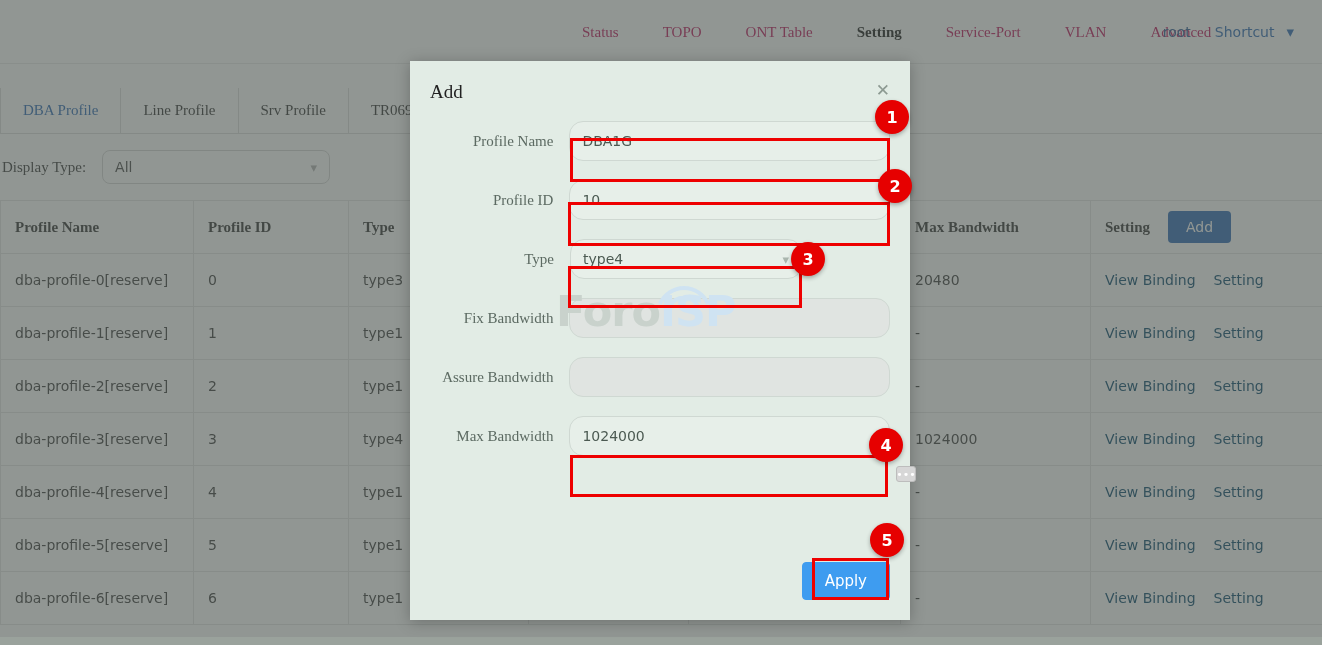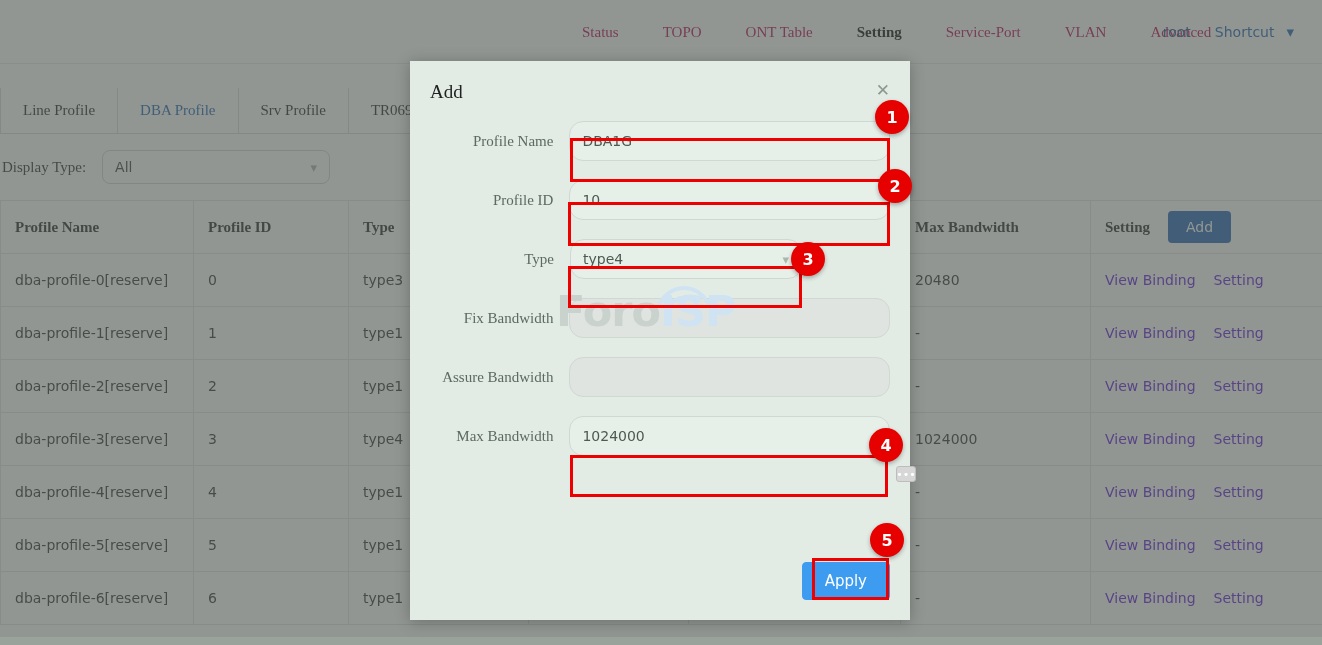--- a/index.html
+++ b/index.html
@@ -94,21 +94,21 @@
   }
   table.grid td{
     font-size:14px; color:#3d3d3d; font-family:"DejaVu Sans", sans-serif;
   }
   .th-setting{ display:flex; align-items:center; gap:18px; }
   .btn-add{
     background:#2f6bb5;color:#fff;border:none;border-radius:4px;
     font-family:"DejaVu Sans", sans-serif;font-size:14px;
     padding:8px 18px;cursor:pointer;font-weight:normal;
   }
-  .lnk{ color:#6d28d9; text-decoration:none; cursor:pointer; }
+  .lnk{ color:#0c4a6e; text-decoration:none; cursor:pointer; }
   .lnk + .lnk{ margin-left:18px; }
 
   
   #overlay{
     position:absolute; inset:0; background:rgba(78,86,80,0.62);
     z-index:20;
   }
 
   
   #modal{
@@ -209,22 +209,22 @@
     </div>
 
     <div class="nav-right">
       <span class="user">root</span>
       <span class="shortcut">Shortcut</span>
       <span class="chev">▾</span>
     </div>
   </div>
 
   <div class="tabs">
+    <div class="tab active">DBA Profile</div>
     <div class="tab">Line Profile</div>
-    <div class="tab active">DBA Profile</div>
     <div class="tab">Srv Profile</div>
     <div class="tab">TR069 Profile</div>
   </div>
 
   <div class="filter-row">
     <span class="filter-label">Display Type:</span>
     <div class="select">
       <span>All</span>
       <span class="chev">▾</span>
     </div>

